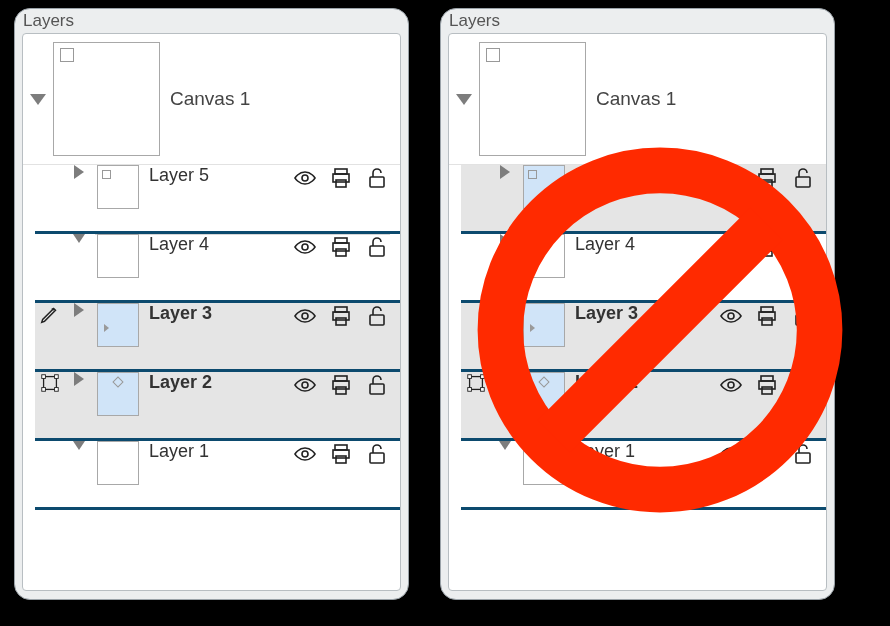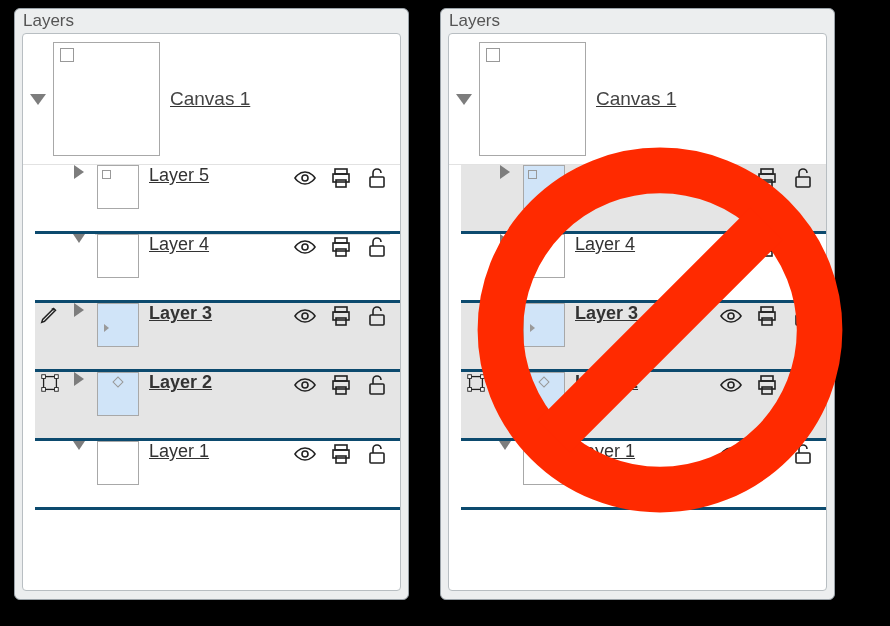--- a/index.html
+++ b/index.html
@@ -10,41 +10,40 @@
     font-size: 15px;
     color: #333;
     width: 890px;
     height: 626px;
     position: relative;
   }
   .panel {
     position: absolute;
     background: #eceeef;
     border: 1px solid #9aa2a8;
-    border-radius: 6px;
+    border-radius: 16px;
     box-shadow: 6px 6px 12px rgba(0,0,0,0.5);
   }
   .panel-left { left: 14px; top: 8px; width: 393px; height: 590px; }
   .panel-right { left: 440px; top: 8px; width: 393px; height: 590px; }
 
   .panel-title {
     padding: 2px 8px 2px 8px;
     font-size: 17px;
     color: #555;
     font-weight: 400;
   }
   .panel-body {
     margin: 0 7px 7px 7px;
     background: #fff;
     border: 1px solid #b8bec2;
     border-radius: 4px;
     height: 556px;
     overflow: hidden;
     position: relative;
-    text-decoration: underline;
   }
 
   .canvas-row {
     display: flex;
     align-items: center;
     height: 130px;
     border-bottom: 1px solid #e2e2e2;
     padding-left: 4px;
   }
   .expand-col { width: 22px; display:flex; justify-content:center; }

